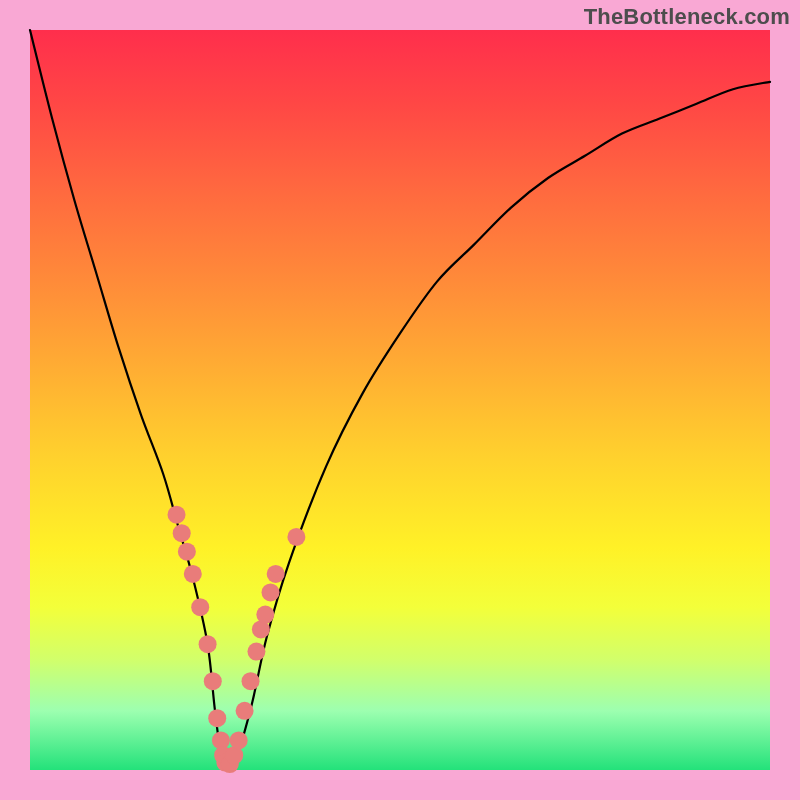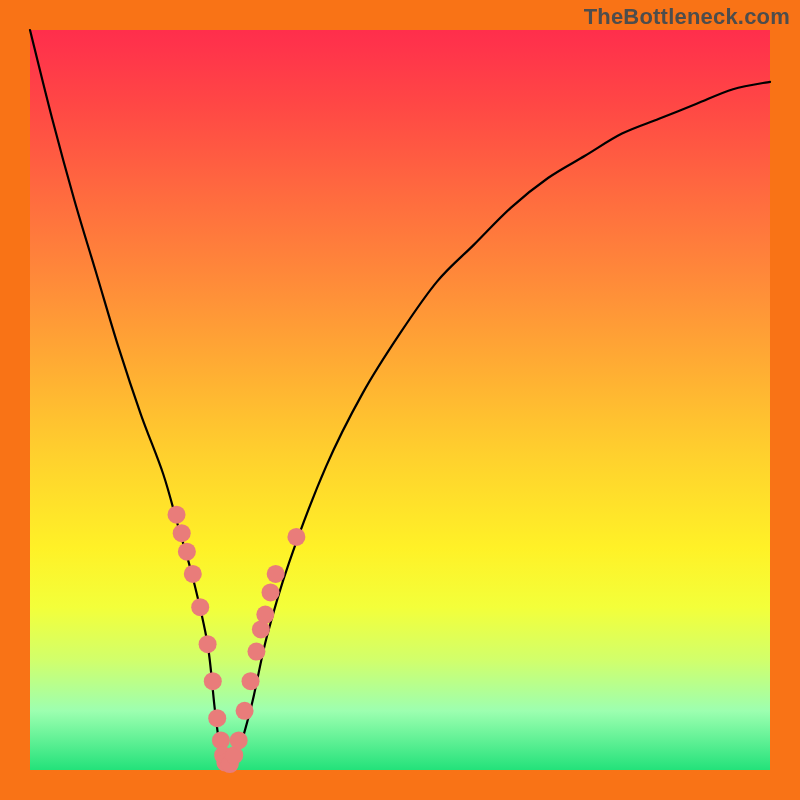--- a/index.html
+++ b/index.html
@@ -8,21 +8,21 @@
     width: 800px;
     height: 800px;
     overflow: hidden;
     background: #000;
     font-family: Arial, Helvetica, sans-serif;
   }
   .frame {
     position: relative;
     width: 800px;
     height: 800px;
-    background: #f97316;
+    background: #f9a8d4;
   }
   .plot-area {
     position: absolute;
     left: 30px;
     top: 30px;
     width: 740px;
     height: 740px;
     background: linear-gradient(
       to bottom,
       #ff2e4c 0%,

